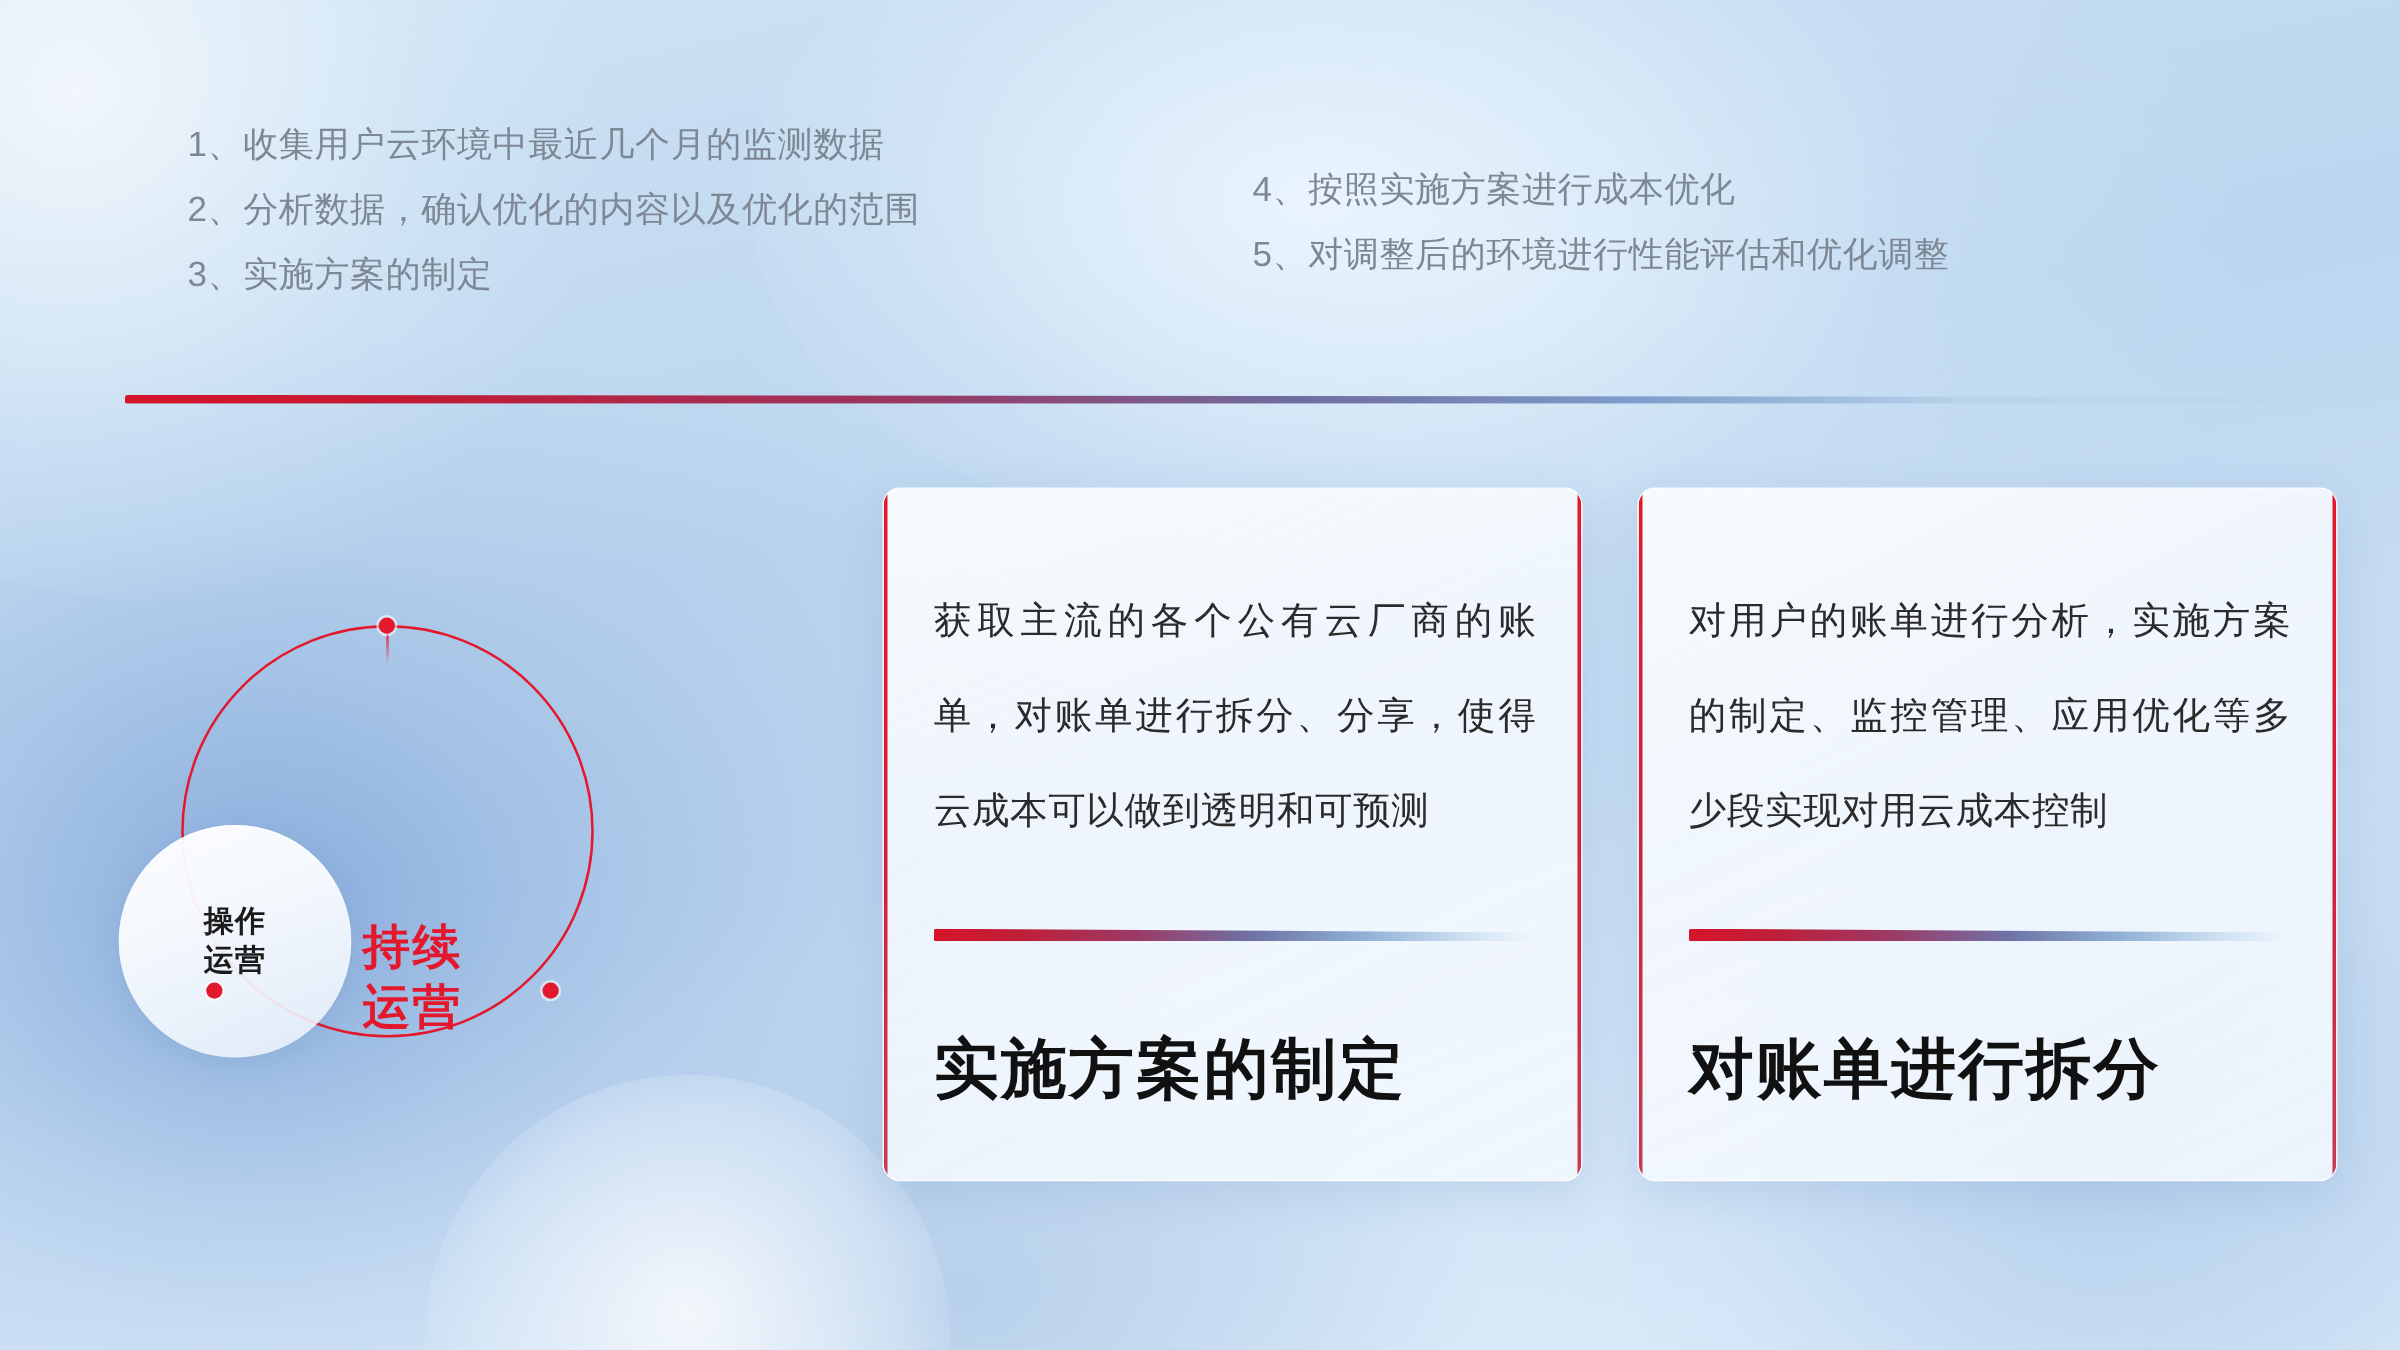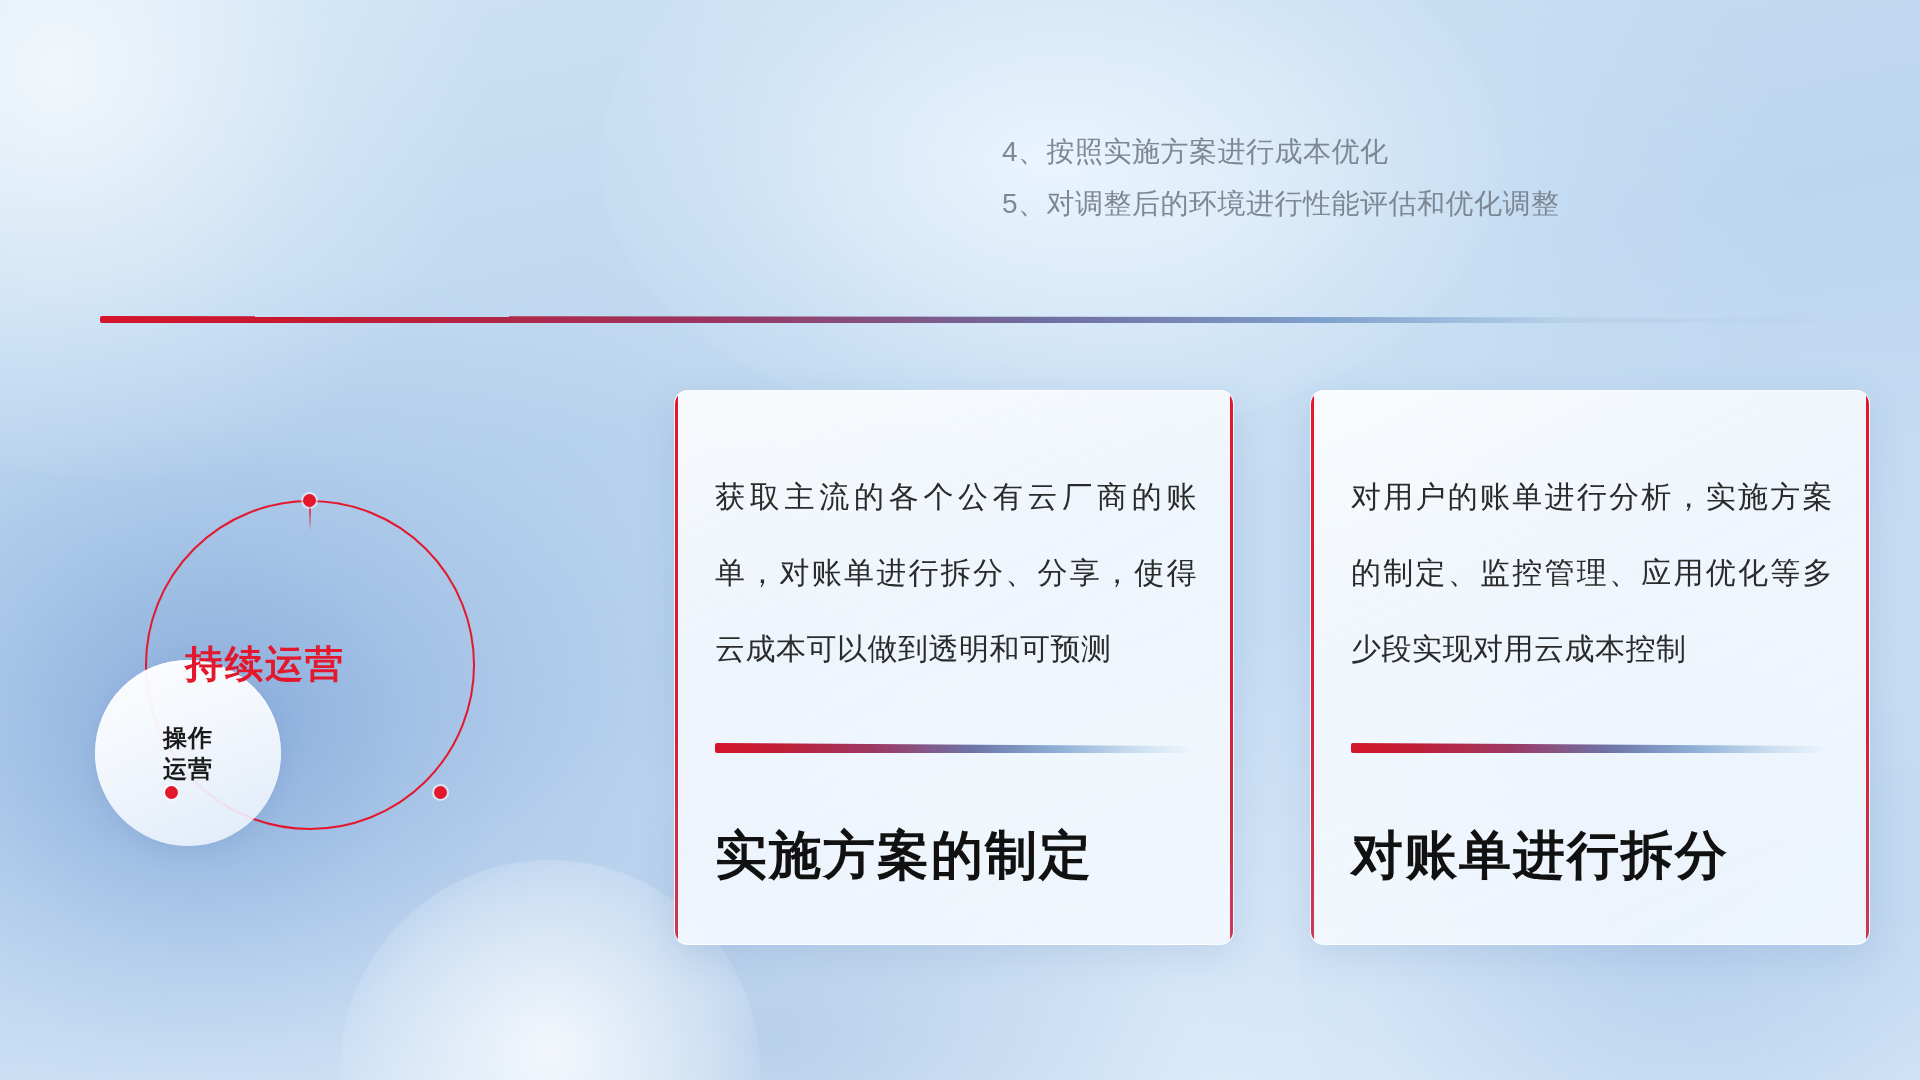--- a/index.html
+++ b/index.html
@@ -80,21 +80,21 @@
   #venn-circle-left   { left:0px;   top:305px; width:186px; height:186px; }
   #venn-circle-right  { left:270px; top:305px; width:186px; height:186px; }
 
   #venn-ring {
     left:50px; top:145px; width:330px; height:330px;
     border:2.5px solid #e4182c;
     background:transparent;
   }
   #venn-center-label {
     position:absolute; left:50px; top:145px; width:330px; height:330px;
-    display:flex; flex-direction:row; align-items:center; justify-content:flex-start;
+    display:flex; flex-direction:column; align-items:center; justify-content:flex-end;
     padding-left:40px;
   }
   #venn-center-label span {
     font-size:38px; font-weight:800; color:#e4182c; line-height:1.25; letter-spacing:2px;
   }
   .venn-dot {
     position:absolute; width:13px; height:13px; border-radius:50%;
     background:#e4182c; box-shadow:0 0 0 2px rgba(255,255,255,0.55);
   }
   #venn-dot-top   { left:208px; top:139px; }
@@ -116,21 +116,21 @@
     overflow:hidden;
   }
   .card::before {
     content:""; position:absolute; left:0; top:0; bottom:0; width:3px;
     background: linear-gradient(180deg, #e4182c 0%, #d2203a 55%, #c93a55 100%);
   }
   .card::after {
     content:""; position:absolute; right:0; top:0; bottom:0; width:3px;
     background: linear-gradient(180deg, #e4182c 0%, #d2203a 55%, #c93a55 100%);
   }
-  #card-left  { left:674px;padding-left:33px; }
+  #card-left  { left:706px;padding-left:33px; }
   #card-right { left:1310px; }
 
   .card-body {
     position:absolute; left:40px; right:36px; top:68px;
     font-size:30px; line-height:76px; color:#2b2b2b;
     letter-spacing:0.5px; text-align:justify;
   }
   .card-bar {
     position:absolute; left:40px; right:40px; top:352px; height:10px;
     background: linear-gradient(90deg, #d5142a 0%, #c01e38 14%, #9c3a66 34%, #6d74a8 54%, #8fb0d6 72%, #ccdff1 88%, rgba(235,244,252,0) 100%);
@@ -145,20 +145,25 @@
 </head>
 <body>
 
 <div class="blob" id="blob-center-glow"></div>
 <div class="blob" id="blob-top-left"></div>
 <div class="blob" id="blob-mid-left"></div>
 <div class="blob" id="blob-bottom-right"></div>
 <div class="blob" id="blob-bottom-left-white"></div>
 
 <div id="bullets">
+  <div class="bullet-col" id="bullet-col-left">
+    <div class="bullet-line">1、收集用户云环境中最近几个月的监测数据</div>
+    <div class="bullet-line">2、分析数据，确认优化的内容以及优化的范围</div>
+    <div class="bullet-line">3、实施方案的制定</div>
+  </div>
   <div class="bullet-col" id="bullet-col-right">
     <div class="bullet-line">4、按照实施方案进行成本优化</div>
     <div class="bullet-line">5、对调整后的环境进行性能评估和优化调整</div>
   </div>
 </div>
 
 <div id="divider"></div>
 
 <div id="venn">
   <div class="venn-circle" id="venn-ring"></div>

